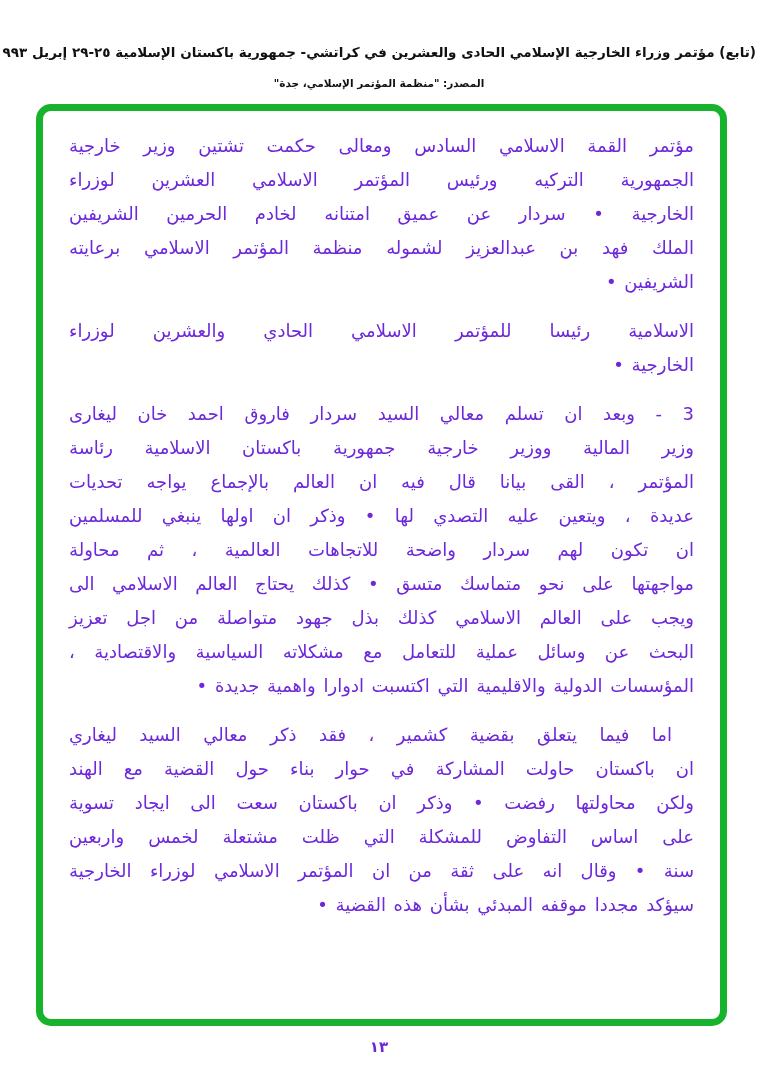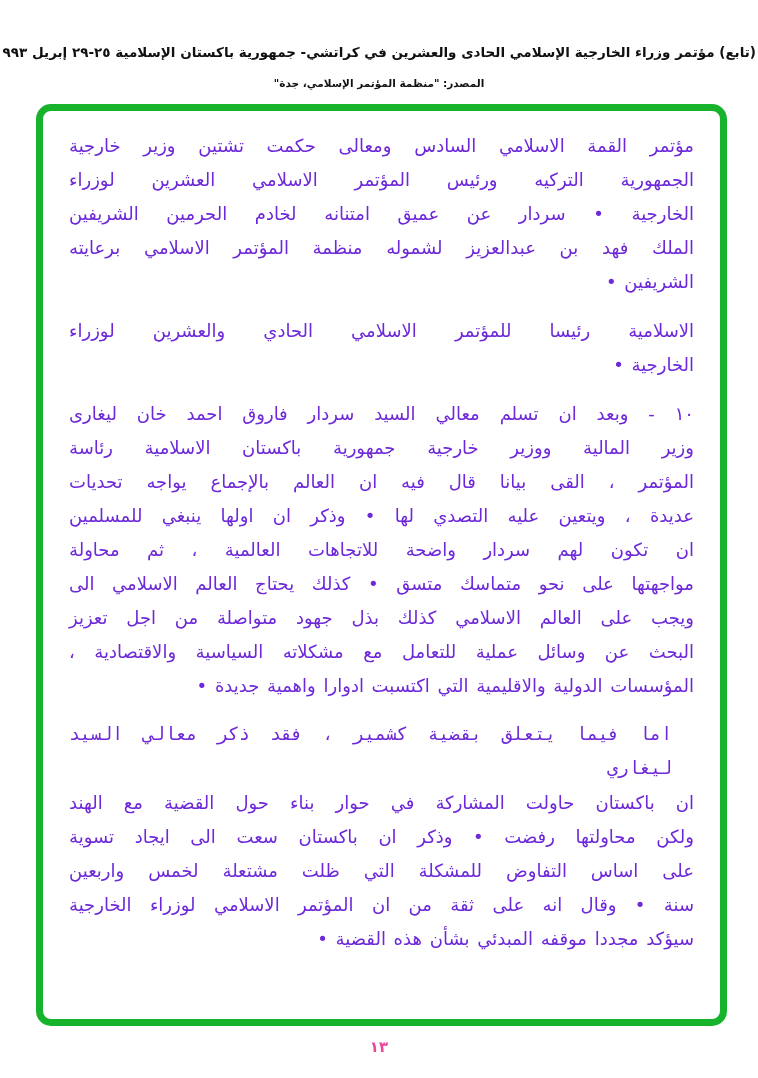--- a/index.html
+++ b/index.html
@@ -58,30 +58,29 @@
     color: #6d28d9;
     text-align: justify;
     text-align-last: justify;
     word-spacing: 2px;
   }
   .line.last {
     text-align-last: right;
   }
   .para.indent-first .line:first-child {
     padding-right: 22px;
-    font-family: Liberation Mono, monospace;
   }
   .page-number {
     position: absolute;
     top: 1038px; left: 0; right: 0;
     text-align: center;
     direction: rtl;
     font-size: 15px;
     font-weight: bold;
-    color: #ec4899;
+    color: #6d28d9;
     letter-spacing: 2px;
   }
 </style>
 </head>
 <body>
 
 <div class="page">
 
   <div class="header-title">(تابع) مؤتمر وزراء الخارجية الإسلامي الحادي والعشرين في كراتشي- جمهورية باكستان الإسلامية ٢٥-٢٩ إبريل ١٩٩٣- البيان الختامي</div>
 
@@ -94,21 +93,21 @@
           <div class="line">الجمهورية التركيه ورئيس المؤتمر الاسلامي العشرين لوزراء</div>
           <div class="line">الخارجية • سردار عن عميق امتنانه لخادم الحرمين الشريفين</div>
           <div class="line">الملك فهد بن عبدالعزيز لشموله منظمة المؤتمر الاسلامي برعايته</div>
           <div class="line last">الشريفين •</div>
         </div>
         <div class="para">
           <div class="line">الاسلامية رئيسا للمؤتمر الاسلامي الحادي والعشرين لوزراء</div>
           <div class="line last">الخارجية •</div>
         </div>
         <div class="para">
-          <div class="line">١٠ - وبعد ان تسلم معالي السيد سردار فاروق احمد خان ليغارى</div>
+          <div class="line">3 - وبعد ان تسلم معالي السيد سردار فاروق احمد خان ليغارى</div>
           <div class="line">وزير المالية ووزير خارجية جمهورية باكستان الاسلامية رئاسة</div>
           <div class="line">المؤتمر ، القى بيانا قال فيه ان العالم بالإجماع يواجه تحديات</div>
           <div class="line">عديدة ، ويتعين عليه التصدي لها • وذكر ان اولها ينبغي للمسلمين</div>
           <div class="line">ان تكون لهم سردار واضحة للاتجاهات العالمية ، ثم محاولة</div>
           <div class="line">مواجهتها على نحو متماسك متسق • كذلك يحتاج العالم الاسلامي الى</div>
           <div class="line">ويجب على العالم الاسلامي كذلك بذل جهود متواصلة من اجل تعزيز</div>
           <div class="line">البحث عن وسائل عملية للتعامل مع مشكلاته السياسية والاقتصادية ،</div>
           <div class="line last">المؤسسات الدولية والاقليمية التي اكتسبت ادوارا واهمية جديدة •</div>
         </div>
         <div class="para indent-first">

